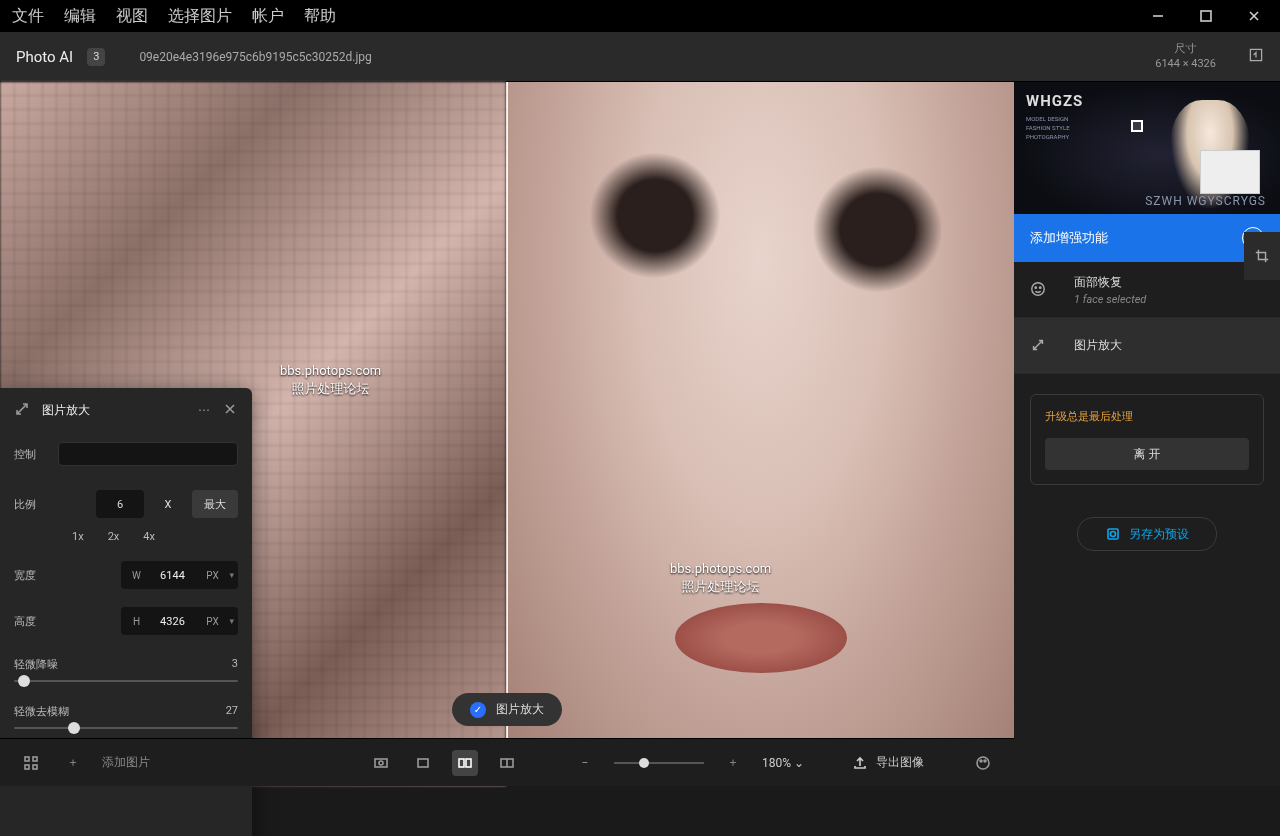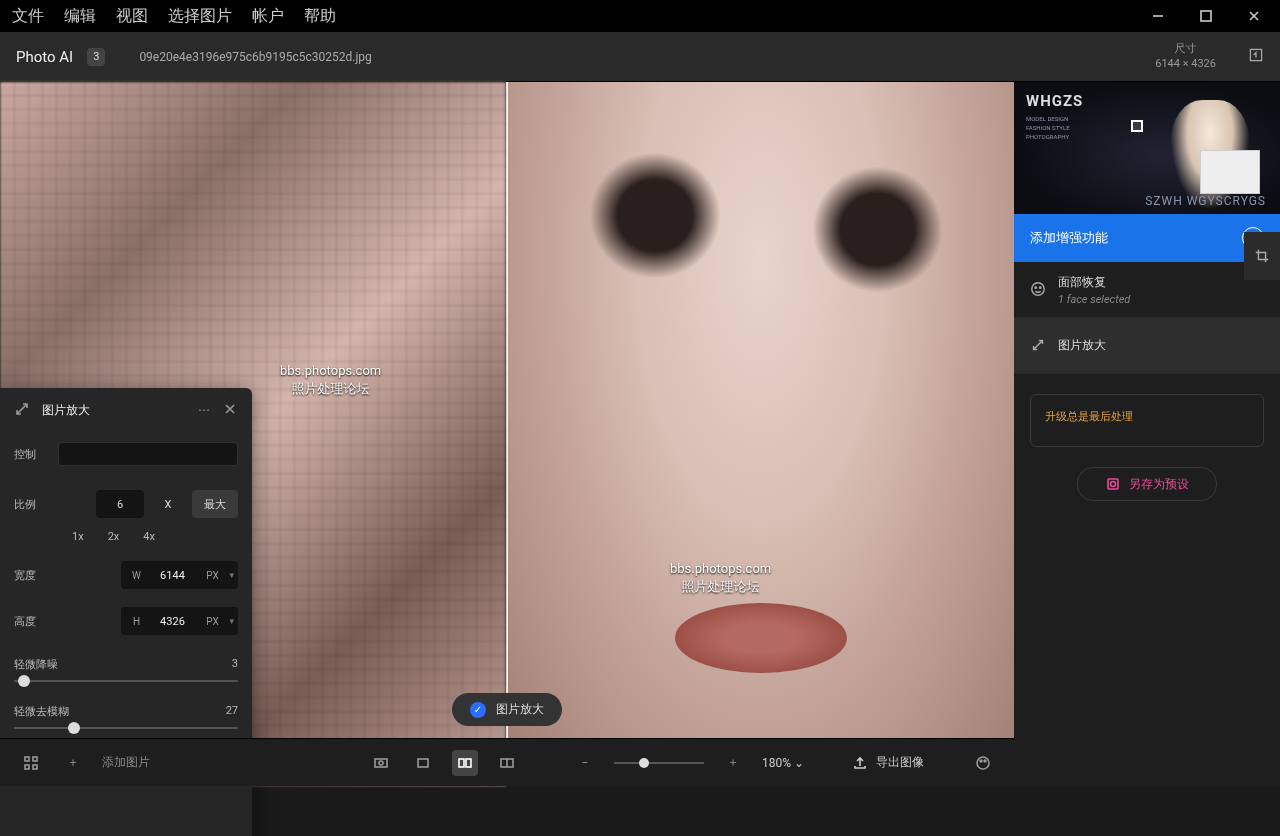--- a/index.html
+++ b/index.html
@@ -79,31 +79,31 @@
 .thumb-area{height:132px;background:radial-gradient(ellipse at 55% 55%,#223 0%,#0b0d12 70%);position:relative;display:flex;align-items:center;justify-content:center}
 .thumb-area .t-text{position:absolute;left:12px;top:10px;color:#ddd;font-size:15px;font-weight:700;letter-spacing:1px}
 .thumb-area .t-sub{position:absolute;left:12px;top:32px;color:#8a95ac;font-size:6px;line-height:1.5;max-width:60px}
 .thumb-area .model{position:absolute;right:30px;top:18px;width:80px;height:110px;background:radial-gradient(ellipse at 50% 30%,#f5e8dc 0%,#d8c4b0 40%,transparent 70%);border-radius:40% 40% 10% 10%}
 .thumb-area .cube{position:absolute;right:20px;bottom:20px;width:60px;height:44px;background:#eee;border:1px solid #ccc}
 .thumb-area .t-foot{position:absolute;right:14px;bottom:6px;color:#8a95ac;font-size:12px;letter-spacing:1px}
 .thumb-area .viewport{position:absolute;left:117px;top:38px;width:12px;height:12px;border:2px solid #fff;background:rgba(255,255,255,.15)}
 .enh-head{height:48px;background:#1a73e8;color:#fff;display:flex;align-items:center;padding:8px 16px;font-size:13px;position:relative}
 .enh-head .plus{position:absolute;right:16px;width:22px;height:22px;border:1px solid #fff;border-radius:50%;display:flex;align-items:center;justify-content:center;font-size:14px}
 .crop-fixed{width:36px;height:48px;background:#2b2b2b;display:flex;align-items:center;justify-content:center;position:absolute;right:0;top:232px;color:#aaa;cursor:pointer}
-.enh-item{height:56px;border-bottom:1px solid #2a2a2a;display:flex;align-items:center;padding:0 16px;gap:10px;cursor:pointer}
+.enh-item{height:56px;border-bottom:1px solid #2a2a2a;display:flex;align-items:center;padding:0 16px;gap:26px;cursor:pointer}
 .enh-item.sel{background:#2e2e2e}
 .enh-ico{width:18px;height:18px;color:#aaa;flex-shrink:0}
 .enh-txt .t1{color:#ddd;font-size:12px}
 .enh-txt .t2{color:#888;font-size:11px;font-style:italic;margin-top:2px}
 .side .flex{flex:1;padding:20px 16px}
 .tip{border:1px solid #3a3a3a;border-radius:6px;padding:14px;font-size:11px}
 .tip .tt{color:#e6a23c;margin-bottom:8px}
 .tip .tb{color:#999;line-height:1.6}
 .tip .btn{margin-top:14px;height:32px;background:#333;border-radius:4px;display:flex;align-items:center;justify-content:center;color:#ddd;font-size:12px;cursor:pointer}
-.preset{margin-top:20px;height:34px;border:1px solid #3a3a3a;border-radius:16px;display:flex;align-items:center;justify-content:center;gap:8px;color:#ec4899;font-size:12px;cursor:pointer;width:140px;margin-left:auto;margin-right:auto}
+.preset{margin-top:32px;height:34px;border:1px solid #3a3a3a;border-radius:16px;display:flex;align-items:center;justify-content:center;gap:8px;color:#0ea5e9;font-size:12px;cursor:pointer;width:140px;margin-left:auto;margin-right:auto}
 svg{width:16px;height:16px;stroke:currentColor;fill:none;stroke-width:1.6}
 </style>
 </head>
 <body>
 
 <div class="menubar">
   <span class="item">文件</span>
   <span class="item">编辑</span>
   <span class="item">视图</span>
   <span class="item">选择图片</span>
@@ -336,20 +336,21 @@
       <span class="enh-ico"><svg viewBox="0 0 18 18">
             <path d="M4 14 L14 4 M10 4h4v4 M8 14H4v-4"></path>
           </svg></span>
       <div class="enh-txt">
           <div class="t1">图片放大</div>
         </div>
     </div>
     <div class="flex">
       <div class="tip">
         <div class="tt">升级总是最后处理</div>
+        <div class="btn">离 开</div>
       </div>
       <div class="preset">
         <svg viewBox="0 0 16 16">
             <rect x="3" y="3" width="10" height="10" rx="1"></rect>
             <circle cx="8" cy="8" r="2.5"></circle>
           </svg>
         <span>另存为预设</span>
       </div>
     </div>
   </div>

